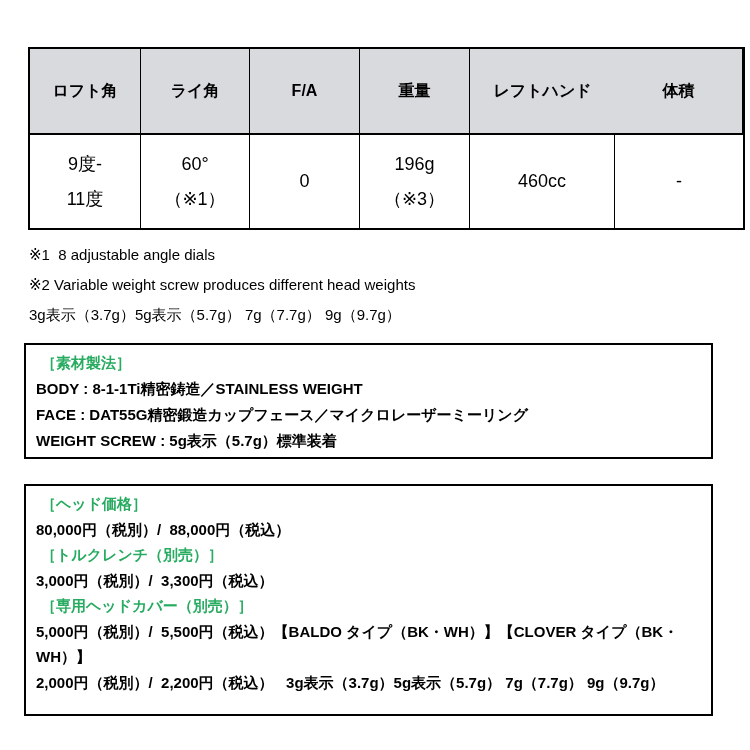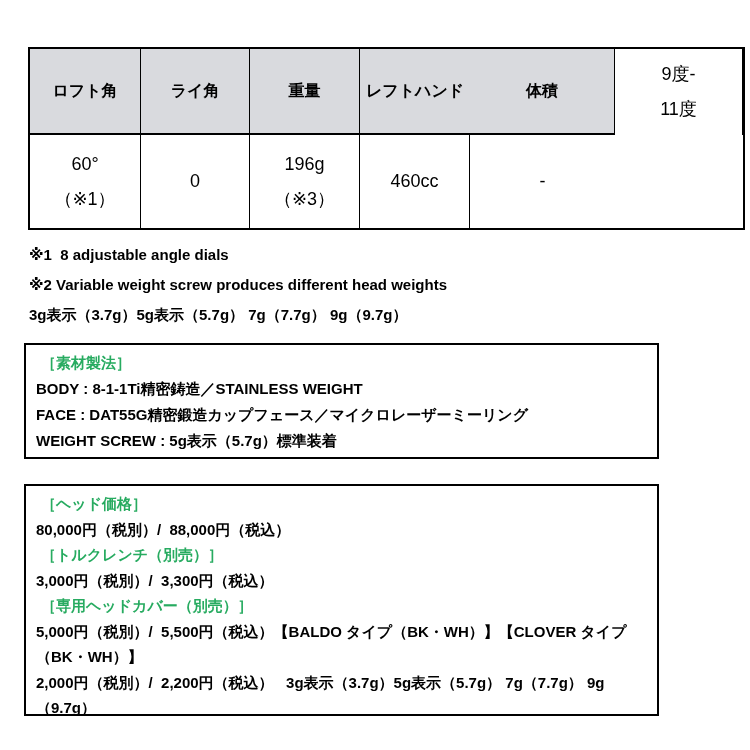--- a/index.html
+++ b/index.html
@@ -35,45 +35,46 @@
   .cell.head{
     background:var(--header-bg);
     font-weight:bold;font-size:16px;
     border-bottom:2px solid var(--border);
   }
   .cell.data{font-size:18px;line-height:35px;font-weight:normal;}
 
   
   .notes{position:absolute;left:17px;top:240px;width:716px;}
   .note{
-    font-size:15px;font-weight:bold;line-height:30px;
+    font-size:15px;font-weight:normal;line-height:30px;
     white-space:pre-wrap;
   }
 
   
   .box{
-    position:absolute;left:12px;width:635px;
+    position:absolute;left:12px;width:689px;
     border:2px solid var(--border);
     background:#fff;
     padding:5px 10px;
     font-size:15px;font-weight:bold;
   }
   .box1{top:343px;height:116px;line-height:26px;}
   .box2{top:484px;height:232px;line-height:25.5px;overflow:hidden;}
   .green-label{color:var(--green);padding-left:5px;white-space:pre-wrap;}
   .body-line{color:var(--text);white-space:pre-wrap;}
 </style>
 </head>
 <body>
 
 <div class="page">
 
   <div class="spec-table">
     <div class="cell head">ロフト角</div>
     <div class="cell head">ライ角</div>
+    <div class="cell head">F/A</div>
     <div class="cell head">重量</div>
     <div class="cell head lastcol">レフトハンド</div>
     <div class="cell head">体積</div>
 
     <div class="cell data">9度-
 11度</div>
     <div class="cell data">60°
 （※1）</div>
     <div class="cell data">0</div>
     <div class="cell data">196g

